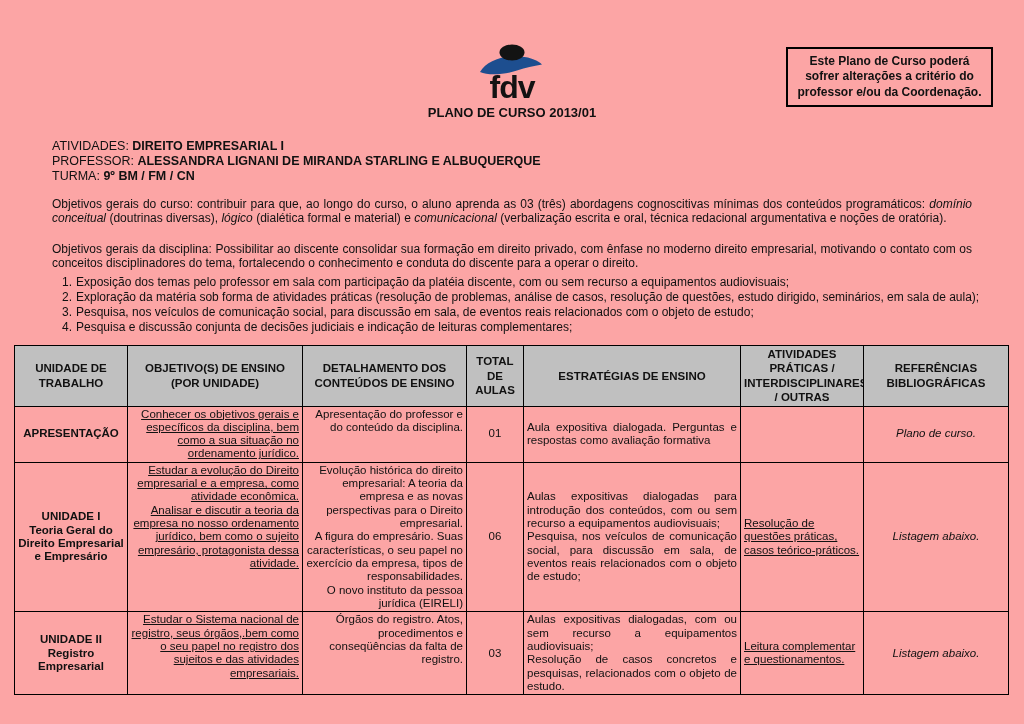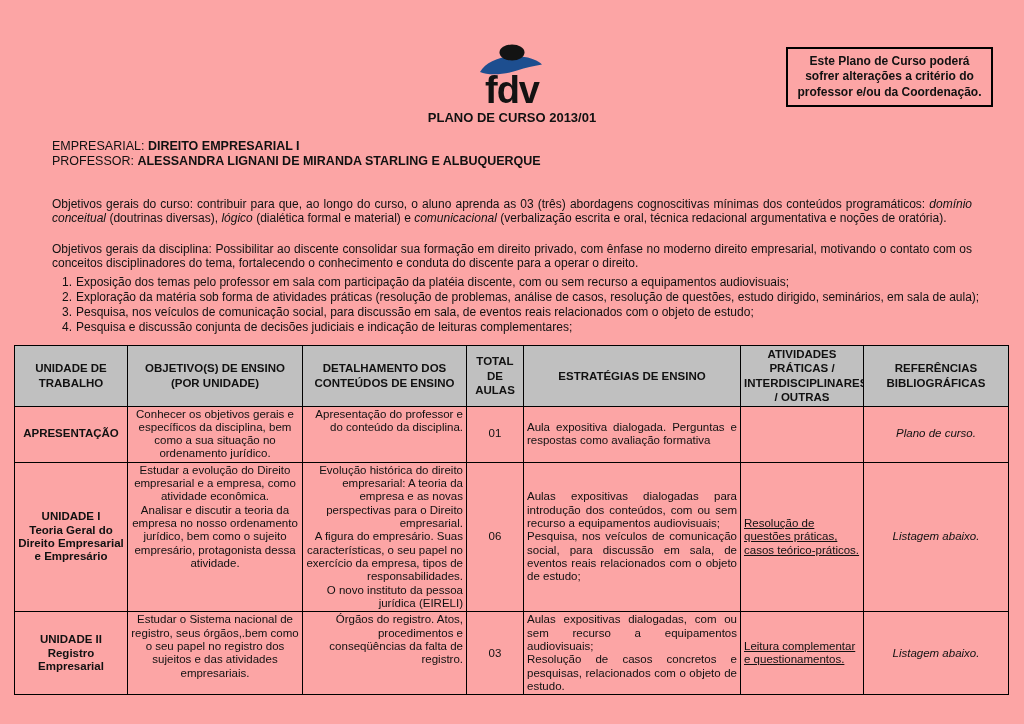--- a/index.html
+++ b/index.html
@@ -10,21 +10,21 @@
   }
   
   .notice-box {
     position:absolute; top:47px; right:31px; width:207px;
     border:2px solid #000; padding:5px 6px;
     font-size:12px; font-weight:bold; text-align:center; line-height:1.28;
   }
   
   .logo-block { position:absolute; top:44px; left:0; right:0; text-align:center; }
   .logo-mark { display:block; margin:0 auto; }
-  .logo-word { font-size:38px; font-weight:bold; letter-spacing:-1px; line-height:0.85; margin-top:-6px; color:#131313; }
+  .logo-word { font-size:32px; font-weight:bold; letter-spacing:-1px; line-height:0.85; margin-top:-6px; color:#131313; }
   .doc-title { font-size:13px; font-weight:bold; margin-top:4px; }
   
   .info { position:absolute; top:139px; left:52px; font-size:12.5px; line-height:1.2; }
   .info .val { font-weight:bold; }
   
   .para { position:absolute; left:52px; width:920px; font-size:12px; line-height:1.18; text-align:justify; }
   .para .lbl { font-weight:normal; }
   .para em { font-style:italic; }
   #para-curso { top:197px; }
   #para-disciplina { top:242px; }
@@ -35,21 +35,21 @@
   .metodologia .num { width:24px; flex:0 0 24px; padding-left:10px; }
   .metodologia .txt { flex:1; }
   
   table.plan { position:absolute; top:345px; left:14px; width:994px;
     border-collapse:collapse; table-layout:fixed; font-size:11.5px; line-height:1.16; }
   table.plan th, table.plan td { border:1px solid #000; padding:1px 3px; overflow:hidden; }
   table.plan th {
     background:#c0c0c0; font-weight:bold; text-align:center; vertical-align:middle; line-height:1.25;
   }
   td.c-unidade { font-weight:bold; text-align:center; vertical-align:middle; white-space:pre-line;margin-left:20px; }
-  td.c-objetivo { text-align:center; vertical-align:top; white-space:pre-line; }
+  td.c-objetivo { text-align:right; vertical-align:top; white-space:pre-line;text-decoration:underline; }
   td.c-detalhe { text-align:right; vertical-align:top; white-space:pre-line; }
   td.c-total { text-align:center; vertical-align:middle; }
   td.c-estrategia { text-align:justify; vertical-align:middle; white-space:pre-line; }
   td.c-atividade { text-align:left; vertical-align:middle; white-space:pre-line;text-decoration:underline; }
   td.c-referencia { text-align:center; vertical-align:middle;font-style:italic; }
 </style>
 </head>
 <body>
 
 <div class="page">
@@ -61,22 +61,23 @@
   <div class="logo-block">
     <svg class="logo-mark" width="68" height="36" viewBox="0 0 68 36">
       <path d="M2,28 C9,16 26,11 43,12.5 C53,13.5 60,16.5 64,20.5 C55,22 48,23.5 39,26.5 C26,31 10,31.5 2,28 Z" fill="#1d4e8f"></path>
       <ellipse cx="34" cy="8.5" rx="12.5" ry="8" fill="#131313"></ellipse>
     </svg>
     <div class="logo-word">fdv</div>
     <div class="doc-title">PLANO DE CURSO 2013/01</div>
   </div>
 
   <div class="info">
-    <div><span>EMPRESARIAL: </span><span class="val">DIREITO EMPRESARIAL I</span></div>
+    <div><span>ATIVIDADES: </span><span class="val">DIREITO EMPRESARIAL I</span></div>
     <div><span>PROFESSOR: </span><span class="val">ALESSANDRA LIGNANI DE MIRANDA STARLING E ALBUQUERQUE</span></div>
+    <div><span>TURMA: </span><span class="val">9º BM / FM / CN</span></div>
   </div>
 
   <div class="para" id="para-curso">
     <span class="lbl">Objetivos gerais do curso</span><span>: contribuir para que, ao longo do curso, o aluno aprenda as 03 (três) abordagens cognoscitivas mínimas dos conteúdos programáticos: </span><em>domínio conceitual</em><span> (doutrinas diversas), </span><em>lógico</em><span> (dialética formal e material) e </span><em>comunicacional</em><span> (verbalização escrita e oral, técnica redacional argumentativa e noções de oratória).</span>
   </div>
 
   <div class="para" id="para-disciplina">
     <span class="lbl">Objetivos gerais da disciplina</span><span>: Possibilitar ao discente consolidar sua formação em direito privado, com ênfase no moderno direito empresarial, motivando o contato com os conceitos disciplinadores do tema, fortalecendo o conhecimento e conduta do discente para a operar o direito.</span>
   </div>
 

